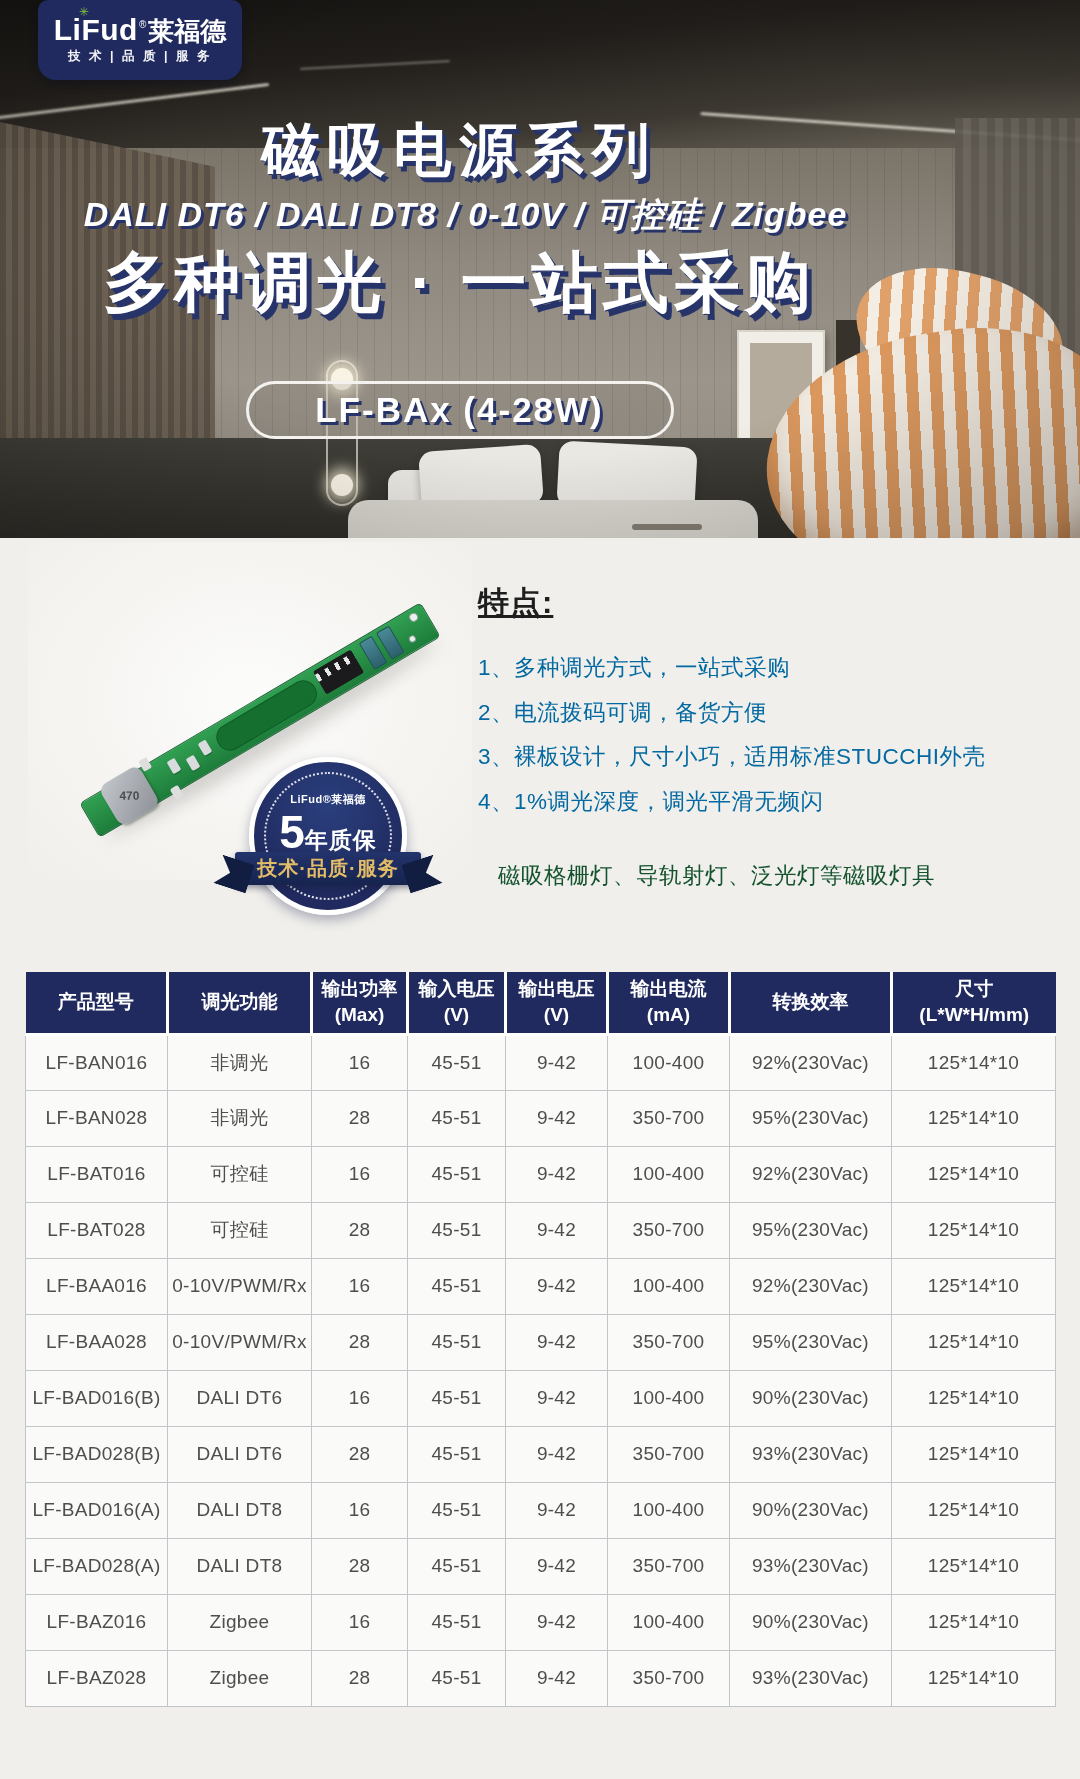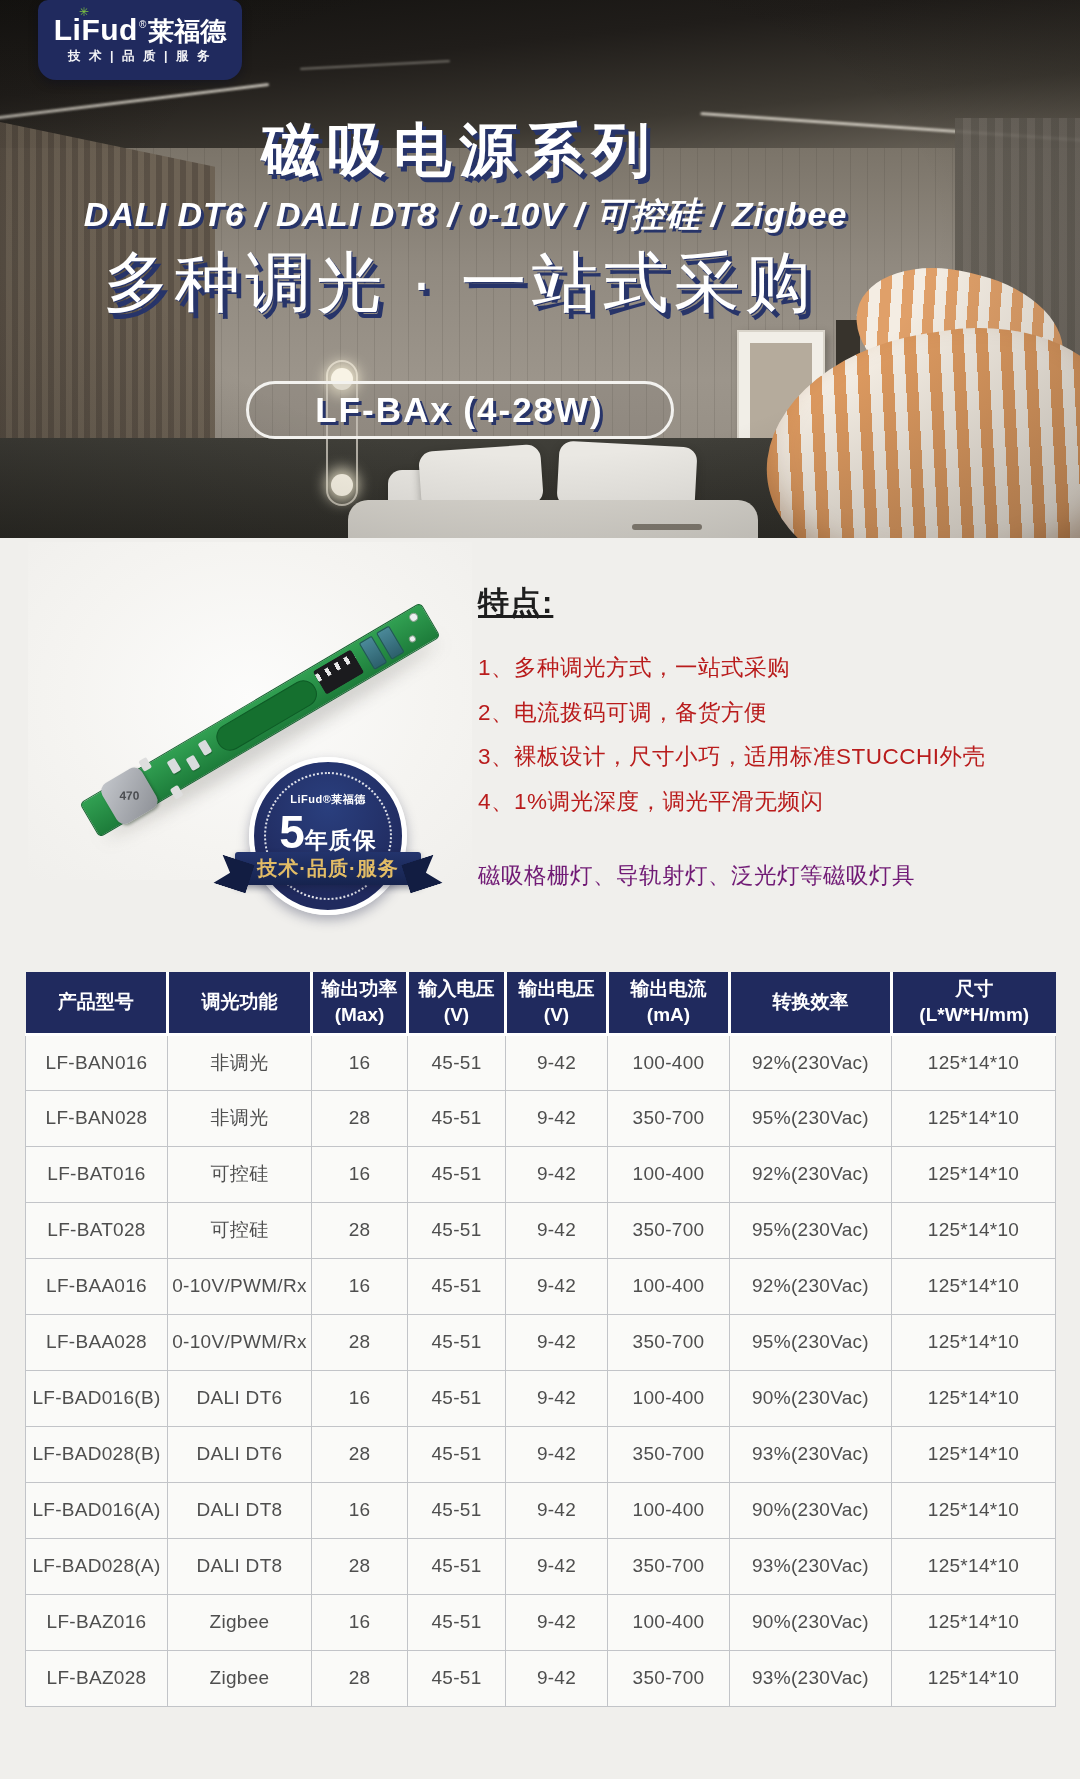--- a/index.html
+++ b/index.html
@@ -68,21 +68,21 @@
 
   
   .hero-text { position:absolute; left:0; top:0; width:919px; height:538px; z-index:4; }
   .hero-title { position:absolute; top:112px; width:100%; text-align:center;
     font-size:58px; font-weight:900; letter-spacing:8px; color:#fff;
     text-shadow:4px 5px 0 var(--hero_shadow,#273469),1px 1px 0 var(--hero_shadow,#273469); }
   .hero-sub { position:absolute; top:192px; width:100%; text-align:center;
     font-size:34px; font-weight:800; font-style:italic; letter-spacing:1px; color:#fff;
     text-shadow:3px 3px 0 var(--hero_shadow,#273469);padding-left:12px; }
   .hero-headline { position:absolute; top:238px; width:100%; text-align:center;
-    font-size:66px; font-weight:400; letter-spacing:5px; color:#fff;
+    font-size:66px; font-weight:700; letter-spacing:5px; color:#fff;
     text-shadow:5px 6px 0 var(--hero_shadow,#273469),1px 1px 0 var(--hero_shadow,#273469); }
   .hero-pill { position:absolute; top:381px; left:50%; transform:translateX(-50%);
     width:428px; height:58px; border:3px solid #f3f2ef; border-radius:30px;
     background:rgba(110,105,98,.18);
     display:flex; align-items:center; justify-content:center;
     font-size:35px; font-weight:900; letter-spacing:2px; color:#fff;
     text-shadow:3px 3px 0 var(--hero_shadow,#273469); }
 
   
   .pcb-stage { position:absolute; left:28px; top:542px; width:444px; height:338px;
@@ -131,23 +131,23 @@
   .wbadge .ribbon::before,.wbadge .ribbon::after { content:""; position:absolute; top:7px; width:34px; height:30px;
     background:#121d42; z-index:-1; }
   .wbadge .ribbon::before { left:-18px; transform:rotate(18deg); clip-path:polygon(0 0,100% 0,100% 100%,0 100%,38% 50%); }
   .wbadge .ribbon::after { right:-18px; transform:rotate(-18deg); clip-path:polygon(0 0,100% 0,62% 50%,100% 100%,0 100%); }
   .wbadge .ribbon span { color:var(--gold,#e2bc66); font-size:20px; font-weight:800; letter-spacing:1px; }
 
   
   .features { position:absolute; left:478px; top:582px; width:575px; }
   .sec-title { font-size:31px; font-weight:900; color:#1e1e1e; letter-spacing:1px;text-decoration:underline; }
   .features-list { list-style:none; margin-top:22px; }
-  .features-list li { font-size:22.5px; color:#b91c1c; line-height:44.5px; letter-spacing:.5px; }
+  .features-list li { font-size:22.5px; color:#0369a1; line-height:44.5px; letter-spacing:.5px; }
   .application { position:absolute; left:478px; top:836px; width:575px; }
-  .application .app-text { margin-top:24px; font-size:22.5px; color:#701a75; letter-spacing:.5px; }
+  .application .app-text { margin-top:24px; font-size:22.5px; color:#14532d; letter-spacing:.5px;margin-left:20px; }
 
   
   .spec-table { position:absolute; left:25px; top:972px; width:1030px;
     border-collapse:collapse; table-layout:fixed; }
   .spec-table th { height:62px; background:var(--navy,#202a5e); color:#fff;
     font-size:19px; font-weight:700; text-align:center; vertical-align:middle;
     white-space:pre-line; line-height:1.4; border-left:3px solid #fff; border-bottom:3px solid #fff; }
   .spec-table th:first-child { border-left:none; }
   .spec-table td { height:56px; background:var(--table_cell_bg,#fafaf8);
     border:1px solid var(--table_border,#c2c4c8);

